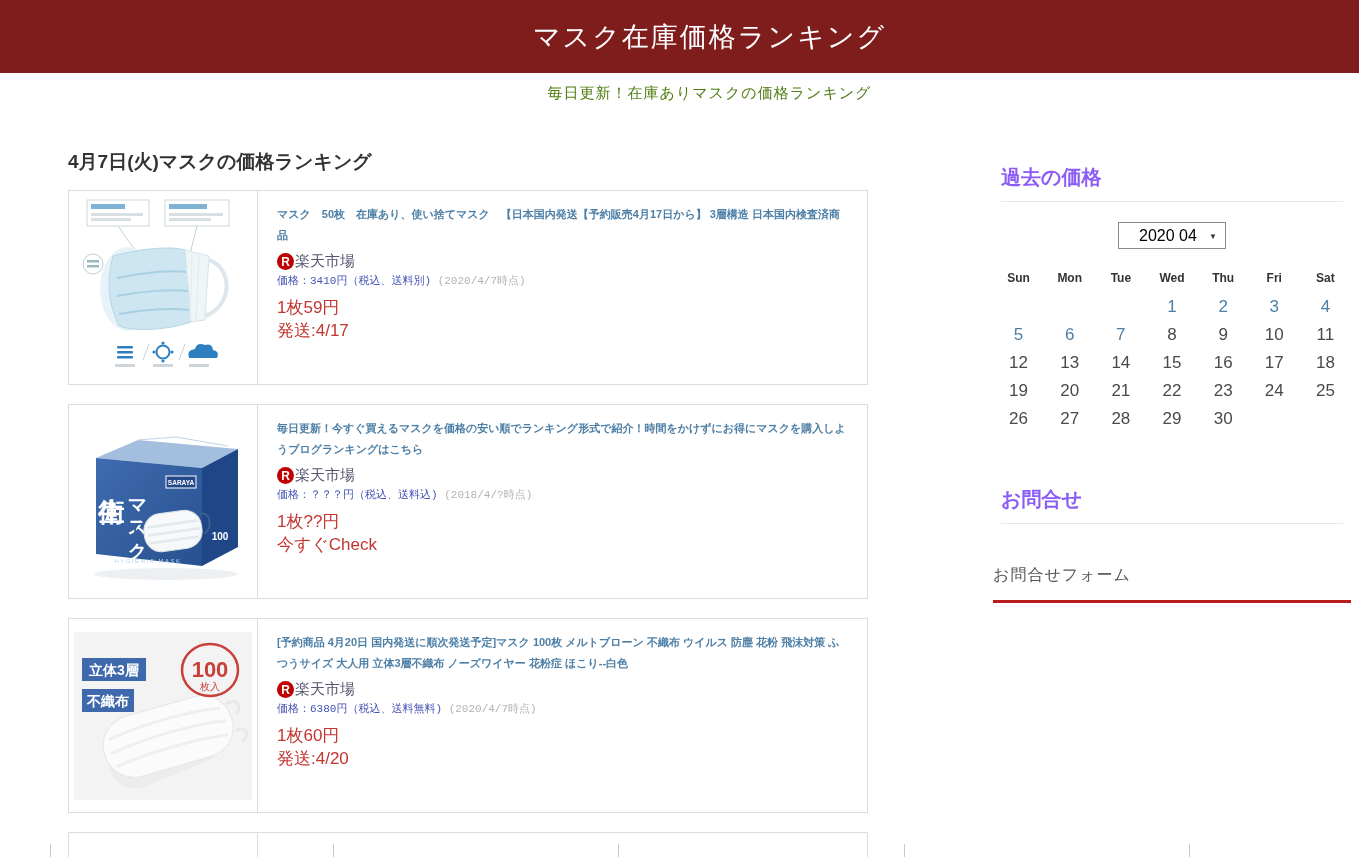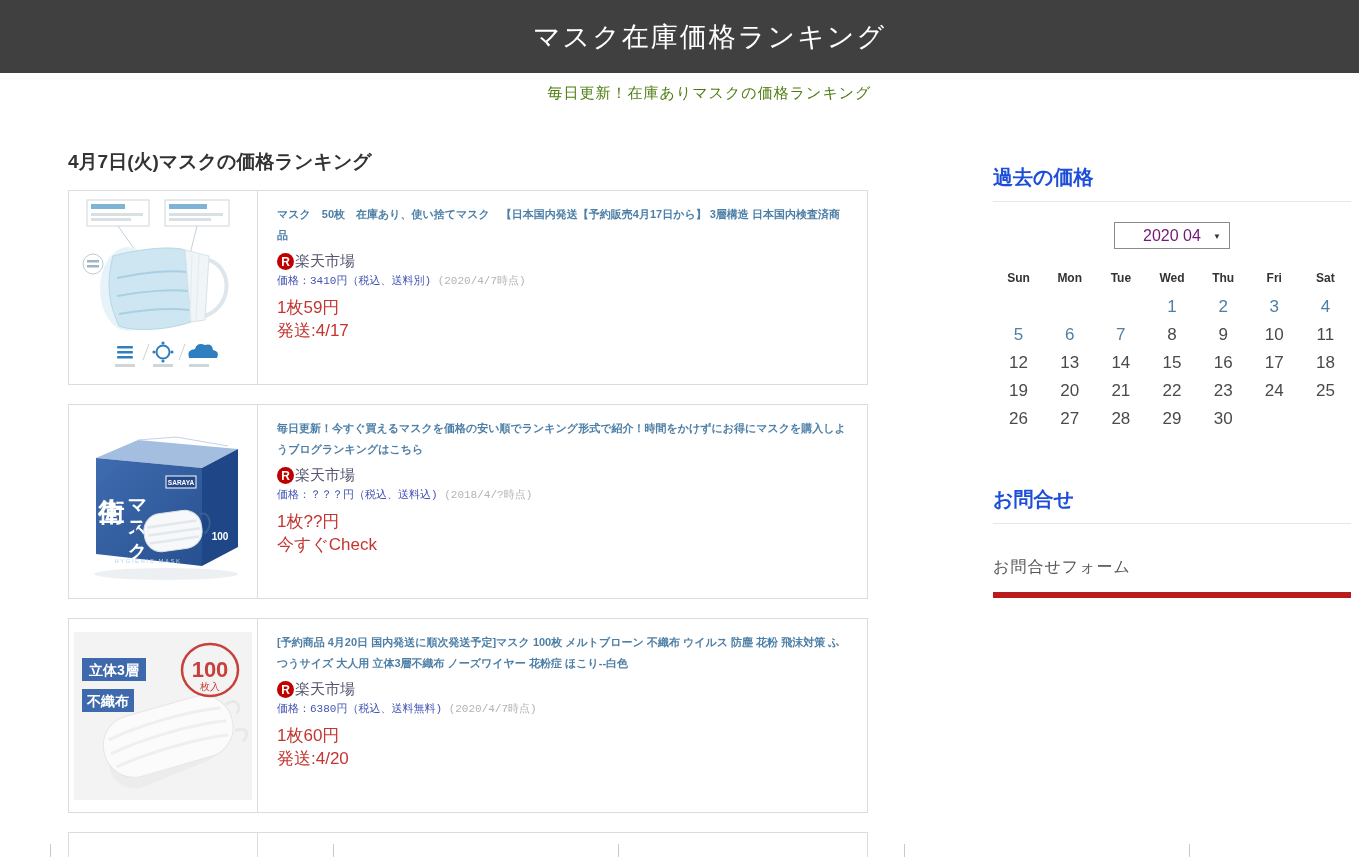--- a/index.html
+++ b/index.html
@@ -5,21 +5,21 @@
   * { box-sizing: border-box; }
   html, body { margin: 0; padding: 0; }
   body {
     width: 1359px; height: 857px;
     overflow: hidden; position: relative;
     background: #fff;
     font-family: "Liberation Sans", "DejaVu Sans", sans-serif;
     color: #333;
   }
   
-  .site-header { background: #404040; height: 73px; display: flex; align-items: center; }
+  .site-header { background: #7f1d1d; height: 73px; display: flex; align-items: center; }
   .header-inner, .subtitle-inner { margin-left: 68px; width: 1283px; text-align: center; }
   .site-title { font-size: 27px; font-weight: 400; color: #fff; margin: 0; letter-spacing: 2px; }
   .site-subtitle { padding-top: 11px; }
   .site-subtitle span { font-size: 15px; color: #4d7c0f; letter-spacing: 1px; }
 
   
   .page { display: flex; padding-left: 68px; }
   .content { width: 800px; }
   .sidebar { width: 358px; margin-left: 125px; }
 
@@ -36,36 +36,36 @@
   .price-line { font-size: 11px; height: 20px; margin: 1px 0 3px; white-space: nowrap; font-family: Liberation Mono, monospace; }
   .price-text { color: #4353b3; }
   .price-timestamp { color: #b3b3b3; }
   .red-line { color: #c33531; font-size: 17px; line-height: 23px; }
   a.red-line { text-decoration: none; display: block; width: max-content; }
 
   .product-card.partial { height: 40px; margin-top: 17px; margin-bottom: 0; border-bottom: none; }
   .partial .product-image { background: #fff; }
 
   
-  .widget-title { font-size: 20px; line-height: 24px; color: #1d4ed8; font-weight: 700; margin: 0;
+  .widget-title { font-size: 20px; line-height: 24px; color: #8b5cf6; font-weight: 700; margin: 8px;
                   padding-bottom: 12px; border-bottom: 1px solid #e7e7e7; }
   .history-widget { margin-top: 62px; }
   .select-wrap { position: relative; width: max-content; margin: 20px auto 0; }
   .month-select { appearance: none; -webkit-appearance: none; border: 1px solid #8b8b8b; border-radius: 0;
-                  background: #fff; color: #701a75; font-size: 16px; padding: 4px 28px 4px 28px;
+                  background: #fff; color: #000000; font-size: 16px; padding: 4px 28px 4px 20px;
                   font-family: "Liberation Sans", "DejaVu Sans", sans-serif; }
   .select-arrow { position: absolute; right: 9px; top: 50%; transform: translateY(-50%);
                   font-size: 8px; color: #333; pointer-events: none; }
   .calendar { border-collapse: collapse; width: 100%; margin-top: 16px; table-layout: fixed; }
   .calendar th { font-size: 12px; color: #333; font-weight: 700; padding: 6px 0 8px; text-align: center; }
   .calendar td { font-size: 17px; color: #4a4a4a; text-align: center; padding: 4px 0; height: 20px; }
   .calendar td a { color: #4d7fa6; text-decoration: none; }
 
   .contact-widget { margin-top: 54px; }
-  .contact-body { padding: 33px 0 14px; border-bottom: 6px solid #b91c1c; }
+  .contact-body { padding: 33px 0 14px; border-bottom: 3px solid #b91c1c; }
   .contact-link { color: #555; font-size: 16px; text-decoration: none; letter-spacing: 1px; }
 
   
   .tick { position: absolute; top: 844px; width: 1px; height: 13px; background: #c9c9c9; }
 </style>
 </head>
 <body>
 
 <header class="site-header">
   <div class="header-inner">

